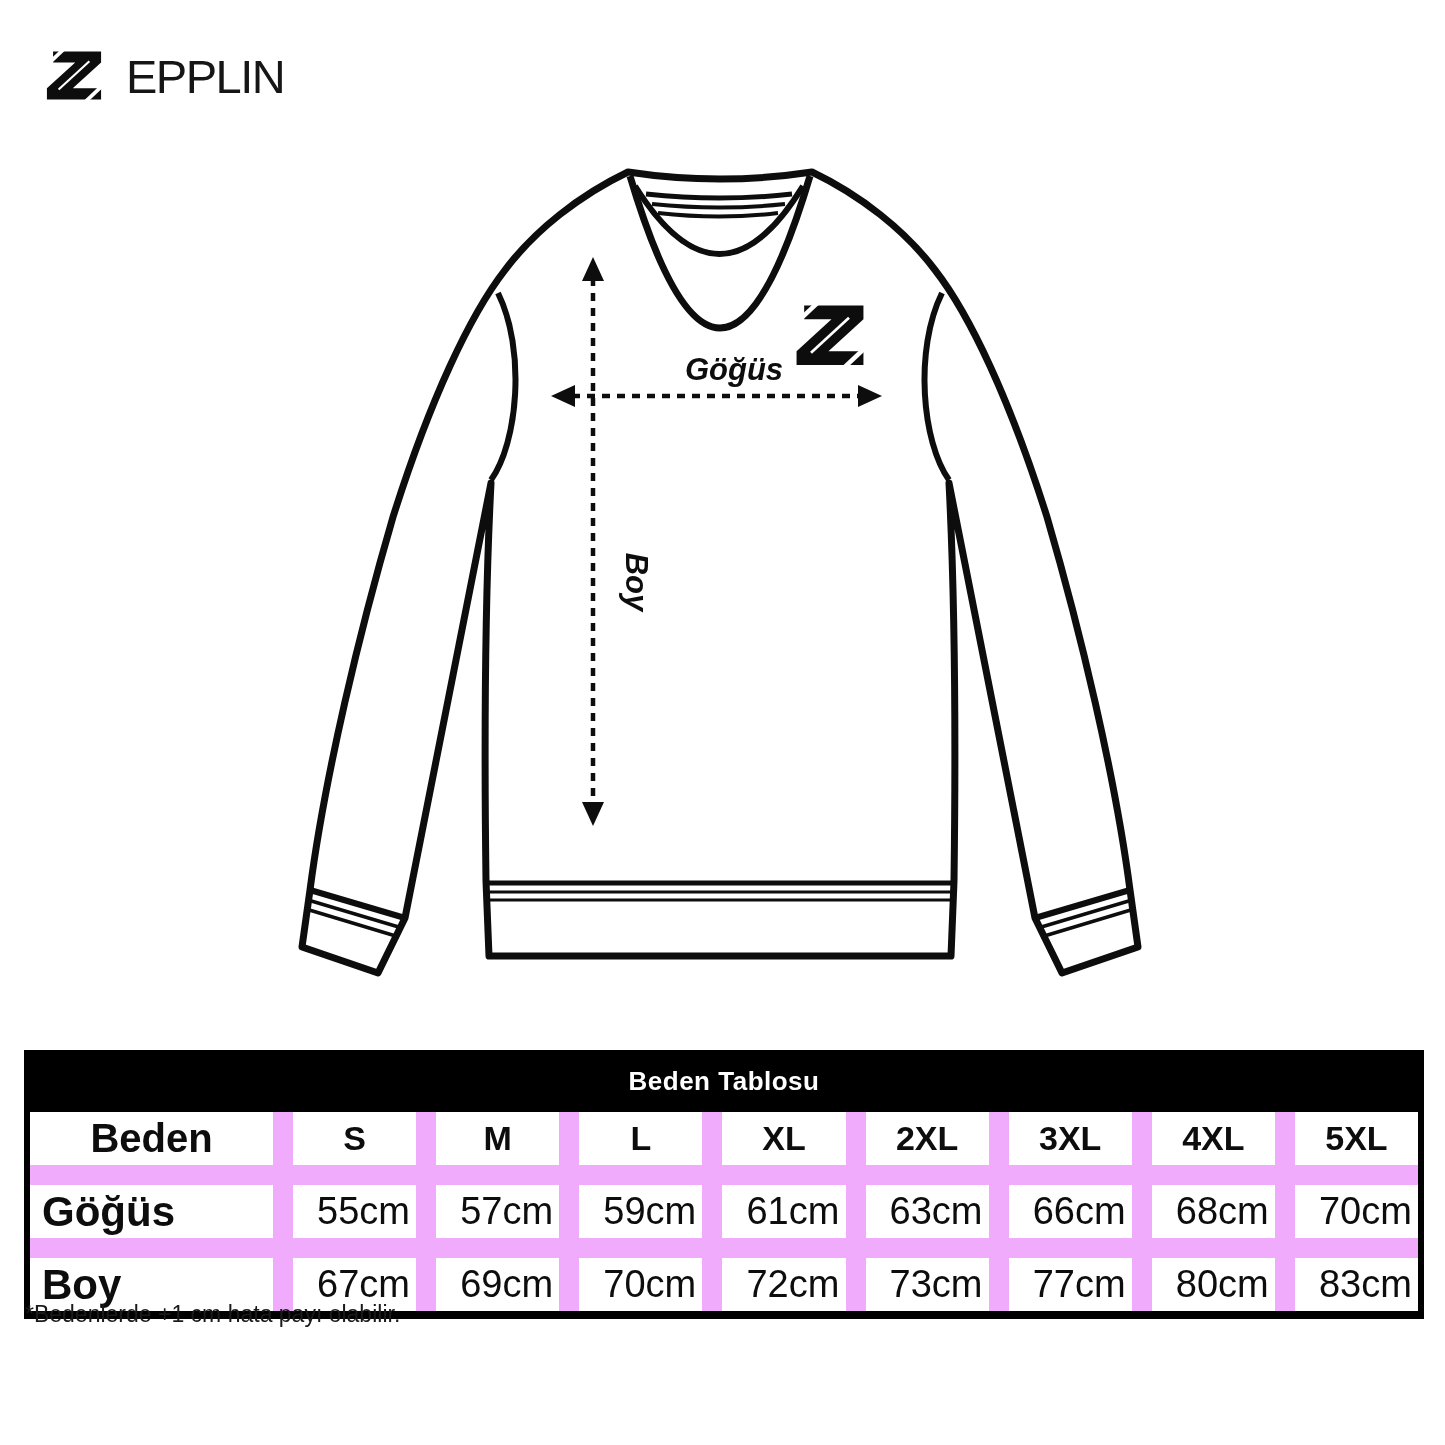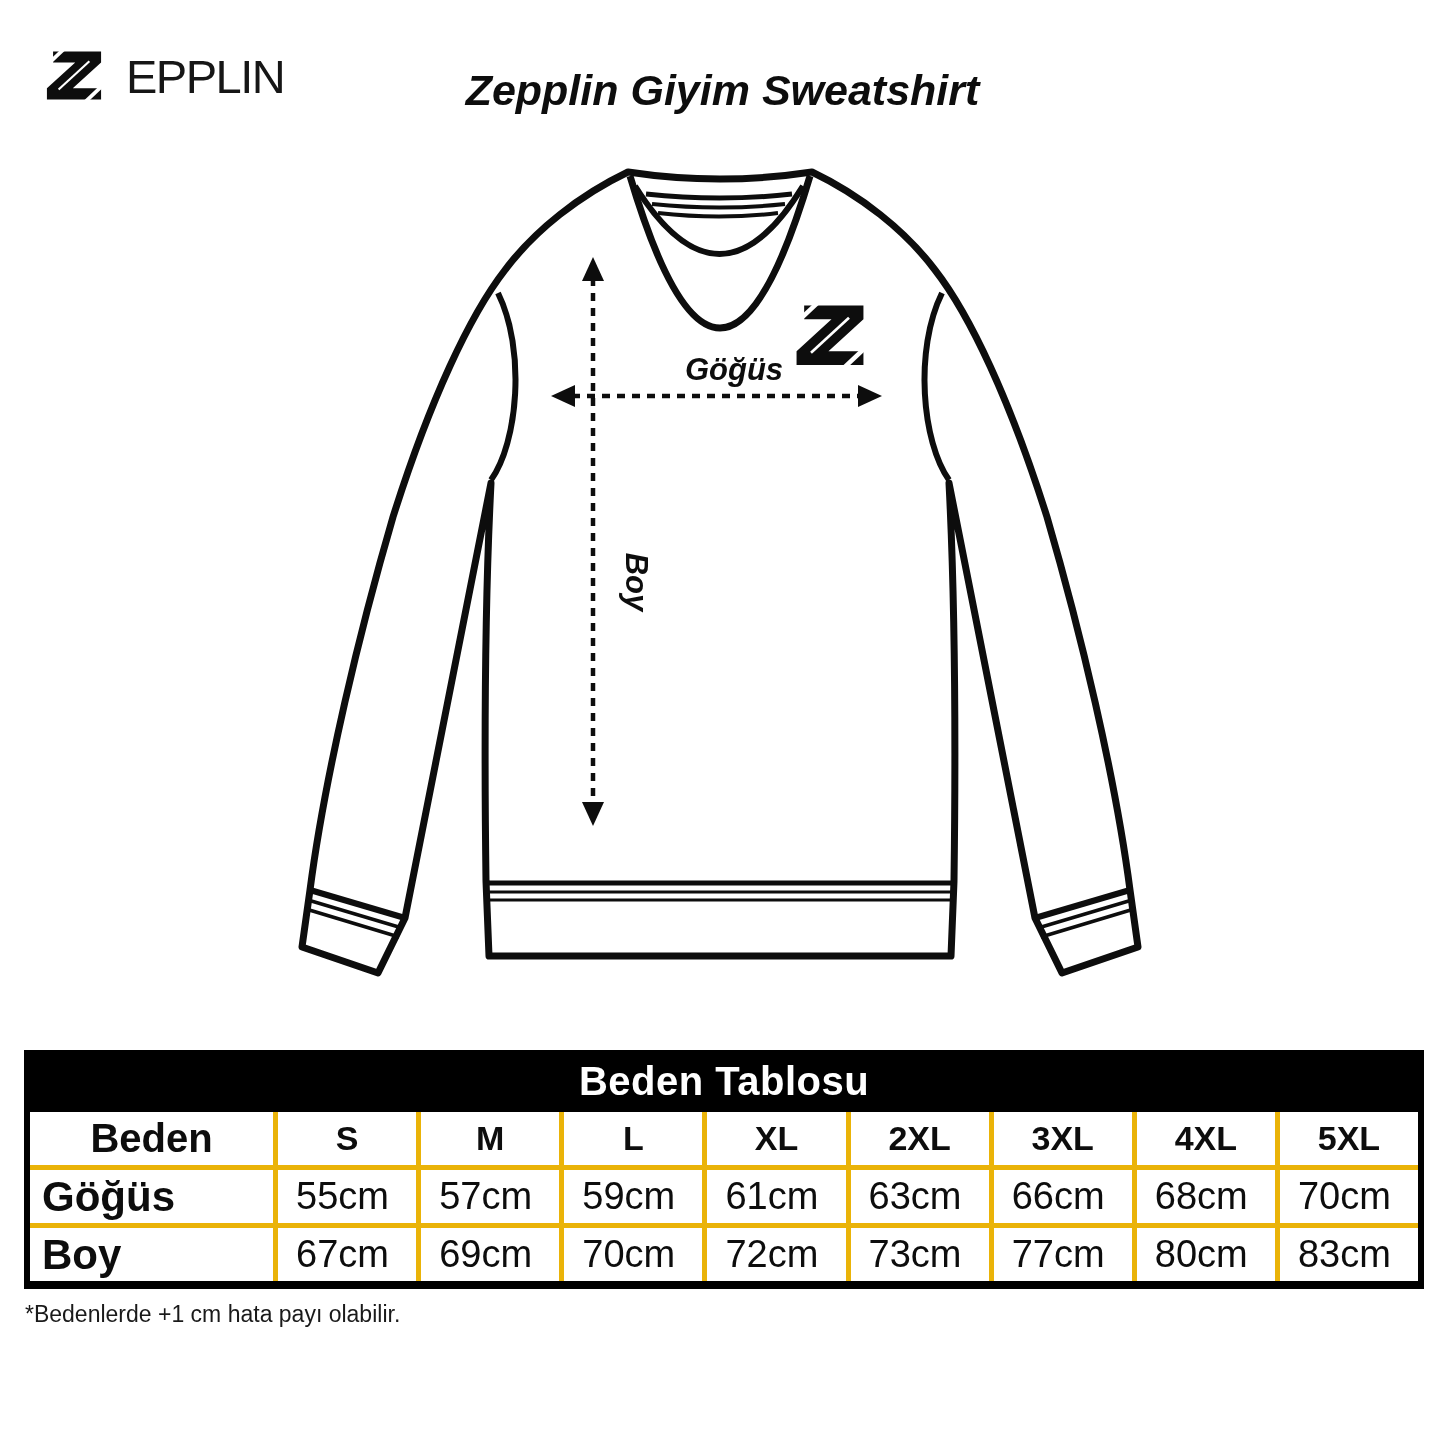--- a/index.html
+++ b/index.html
@@ -24,34 +24,34 @@
   
   .diagram{position:absolute;left:280px;top:150px;width:880px;height:880px;}
   .diagram svg{display:block;}
   
   .size-table{
     position:absolute;left:24px;top:1050px;width:1400px;
     background:#000;box-sizing:border-box;padding:0 6px 8px 6px;
   }
   .table-title{
     height:62px;display:flex;align-items:center;justify-content:center;
-    color:#fff;font-size:40px;font-weight:700;letter-spacing:.5px;
+    color:#fff;font-size:26px;font-weight:700;letter-spacing:.5px;
   }
   .grid{
     display:grid;grid-template-columns:243px repeat(8,1fr);
-    gap:5px;background:#eab308;
+    gap:20px;background:#f0abfc;
   }
   .cell{
     background:#fff;height:53px;display:flex;align-items:center;color:#0d0d0d;
     overflow:hidden;white-space:nowrap;
   }
   .cell.head{justify-content:center;font-weight:700;font-size:34px;}
   .cell.head.first{font-size:40px;}
   .cell.rowlabel{font-weight:700;font-size:42px;padding-left:12px;}
-  .cell.val{font-weight:400;font-size:38px;padding-left:18px;letter-spacing:0;}
+  .cell.val{font-weight:400;font-size:38px;padding-left:24px;letter-spacing:0;}
   
   .footnote{
     position:absolute;left:25px;top:1301px;font-size:23px;font-weight:400;color:#1a1a1a;
   }
 </style>
 </head>
 <body>
 
 <div class="stage">
 
@@ -66,23 +66,20 @@
     </defs>
   </svg>
 
   <div class="brand">
     <svg width="68" height="64" viewBox="-4 -2 108 104">
       <use href="#zlogo"></use>
     </svg>
     <span class="brand-text">EPPLIN</span>
   </div>
 
-  <div class="page-title">
-    <span class="t-reg">Zepplin Giyim </span><span class="t-bold">Sweatshirt</span>
-  </div>
 
   <div class="diagram">
     <svg width="880" height="880" viewBox="0 0 880 880">
 
       <path d="M 348,22
            C 300,45 255,80 225,120
            C 190,165 150,250 113,367
            C 80,480 45,625 30,740
            L 22,797 L 98,823 L 125,768
            Q 168,555 211,333

